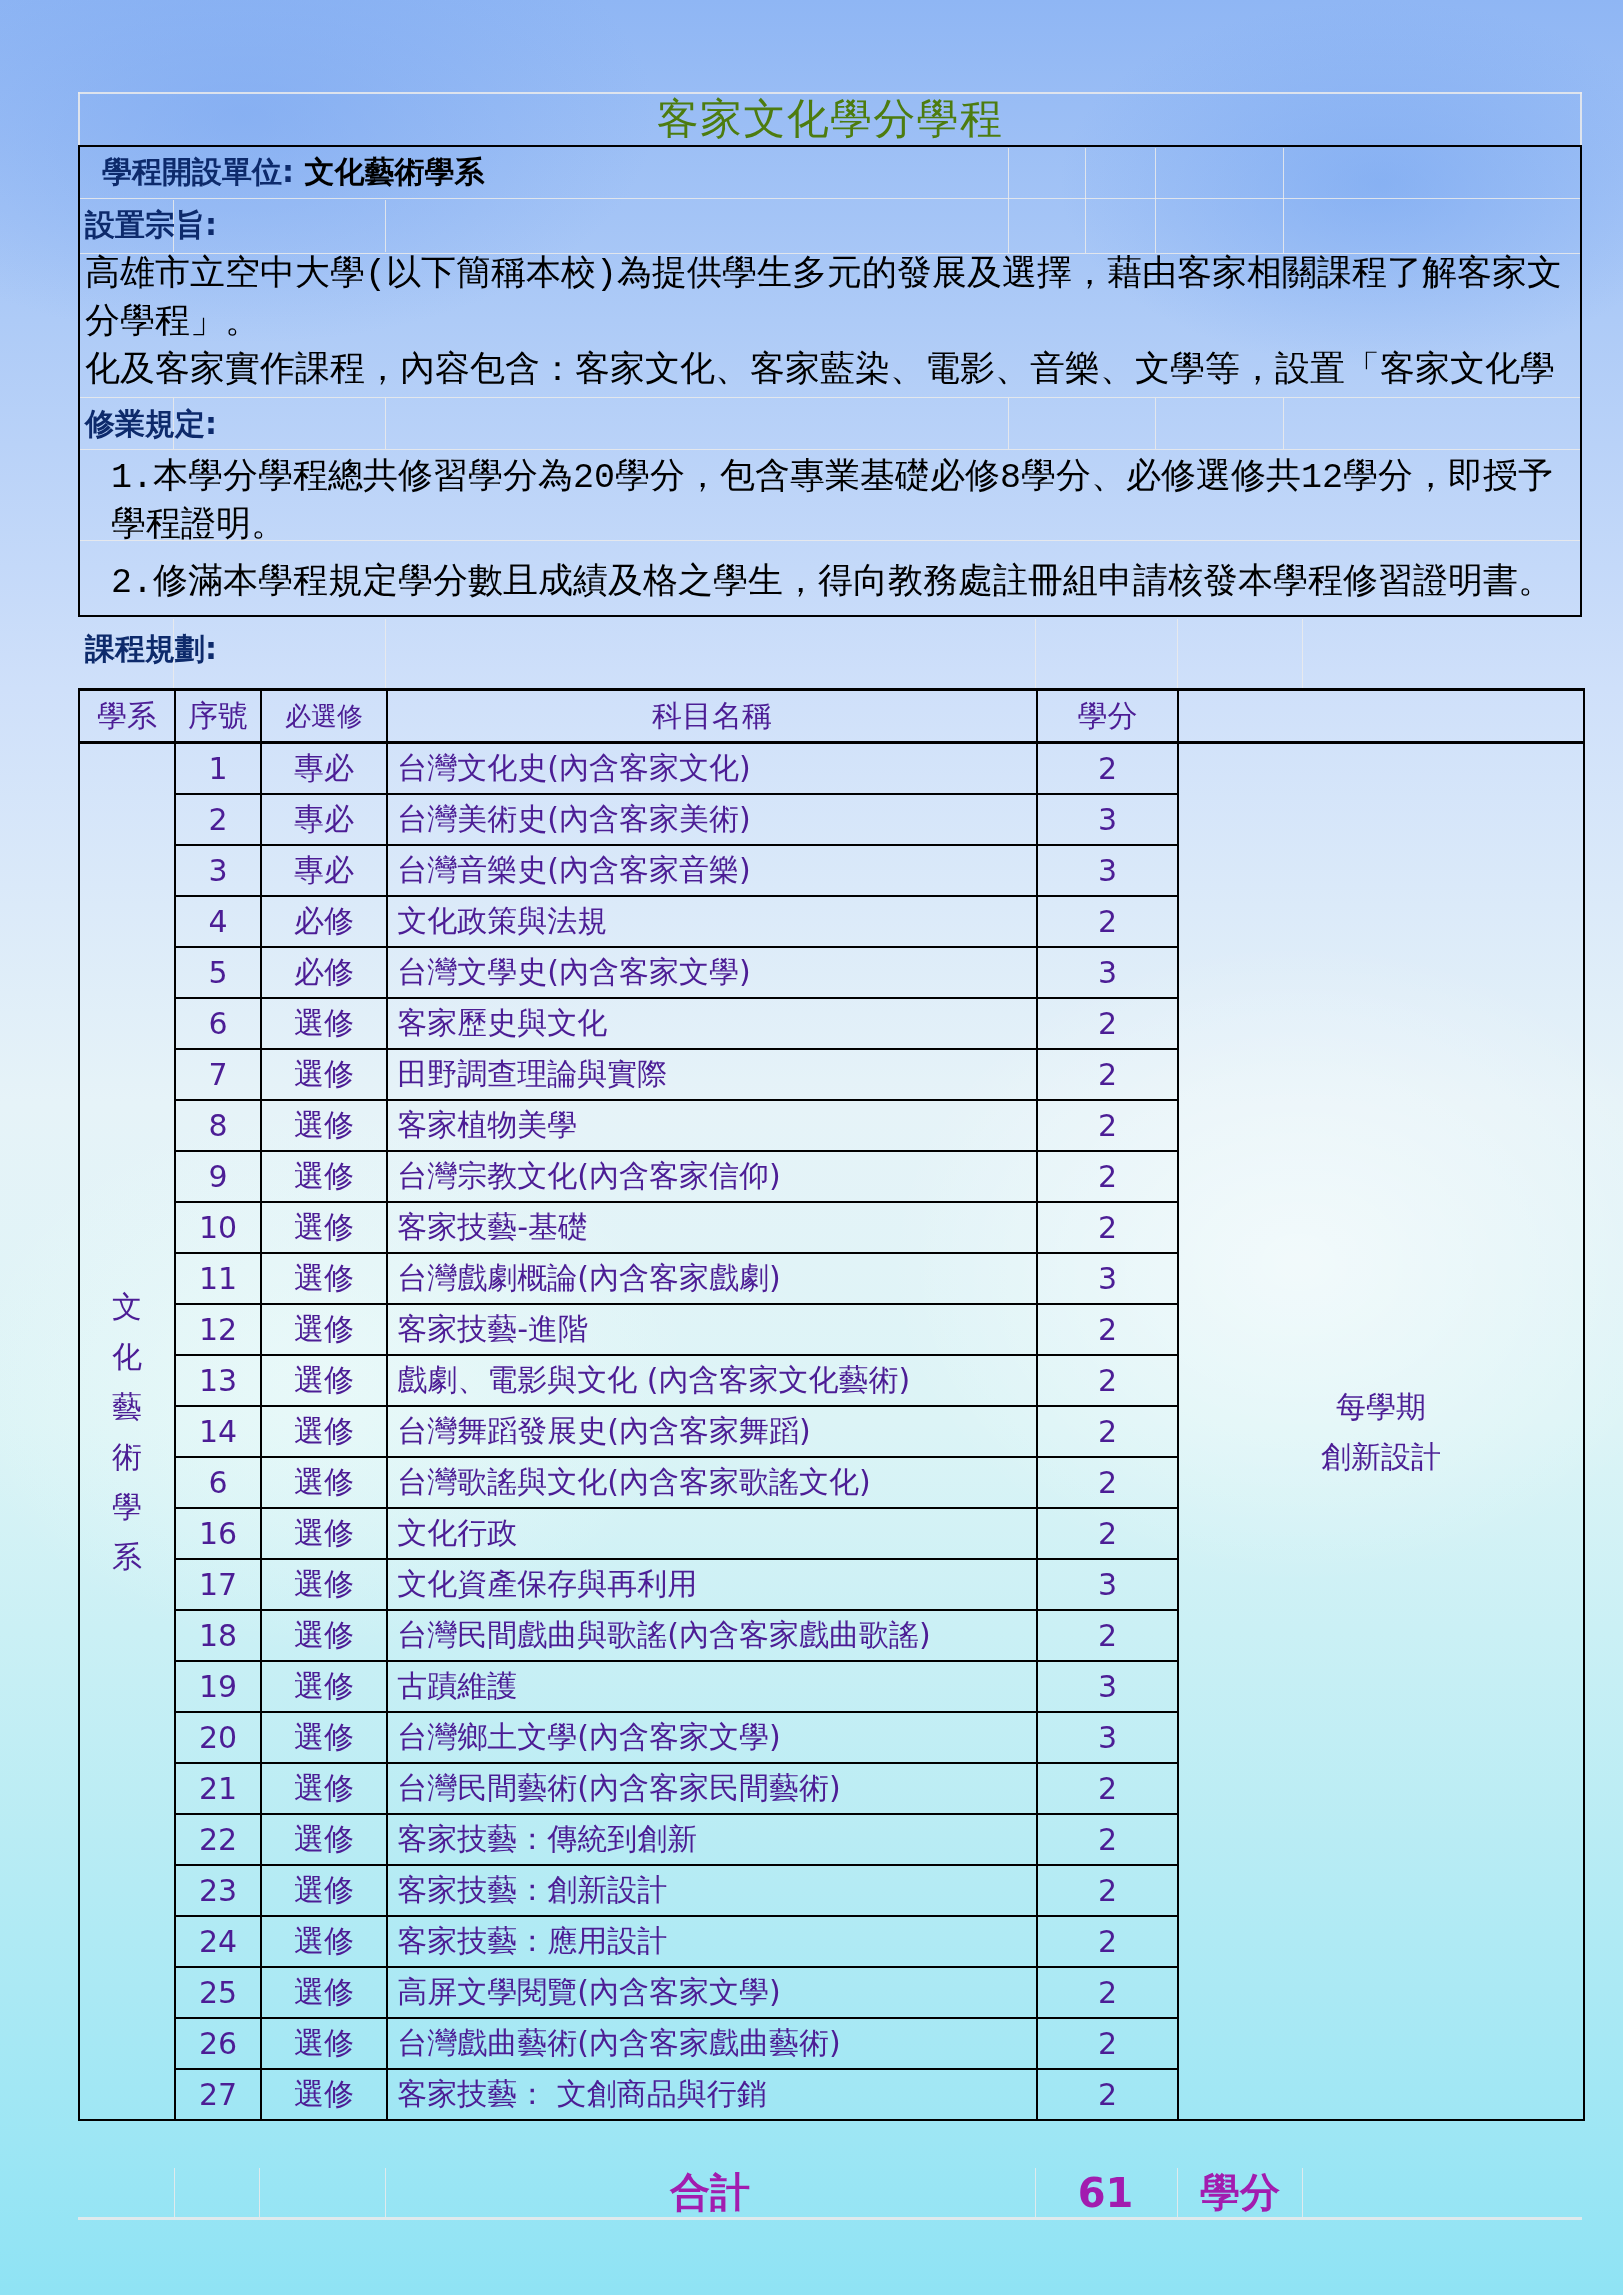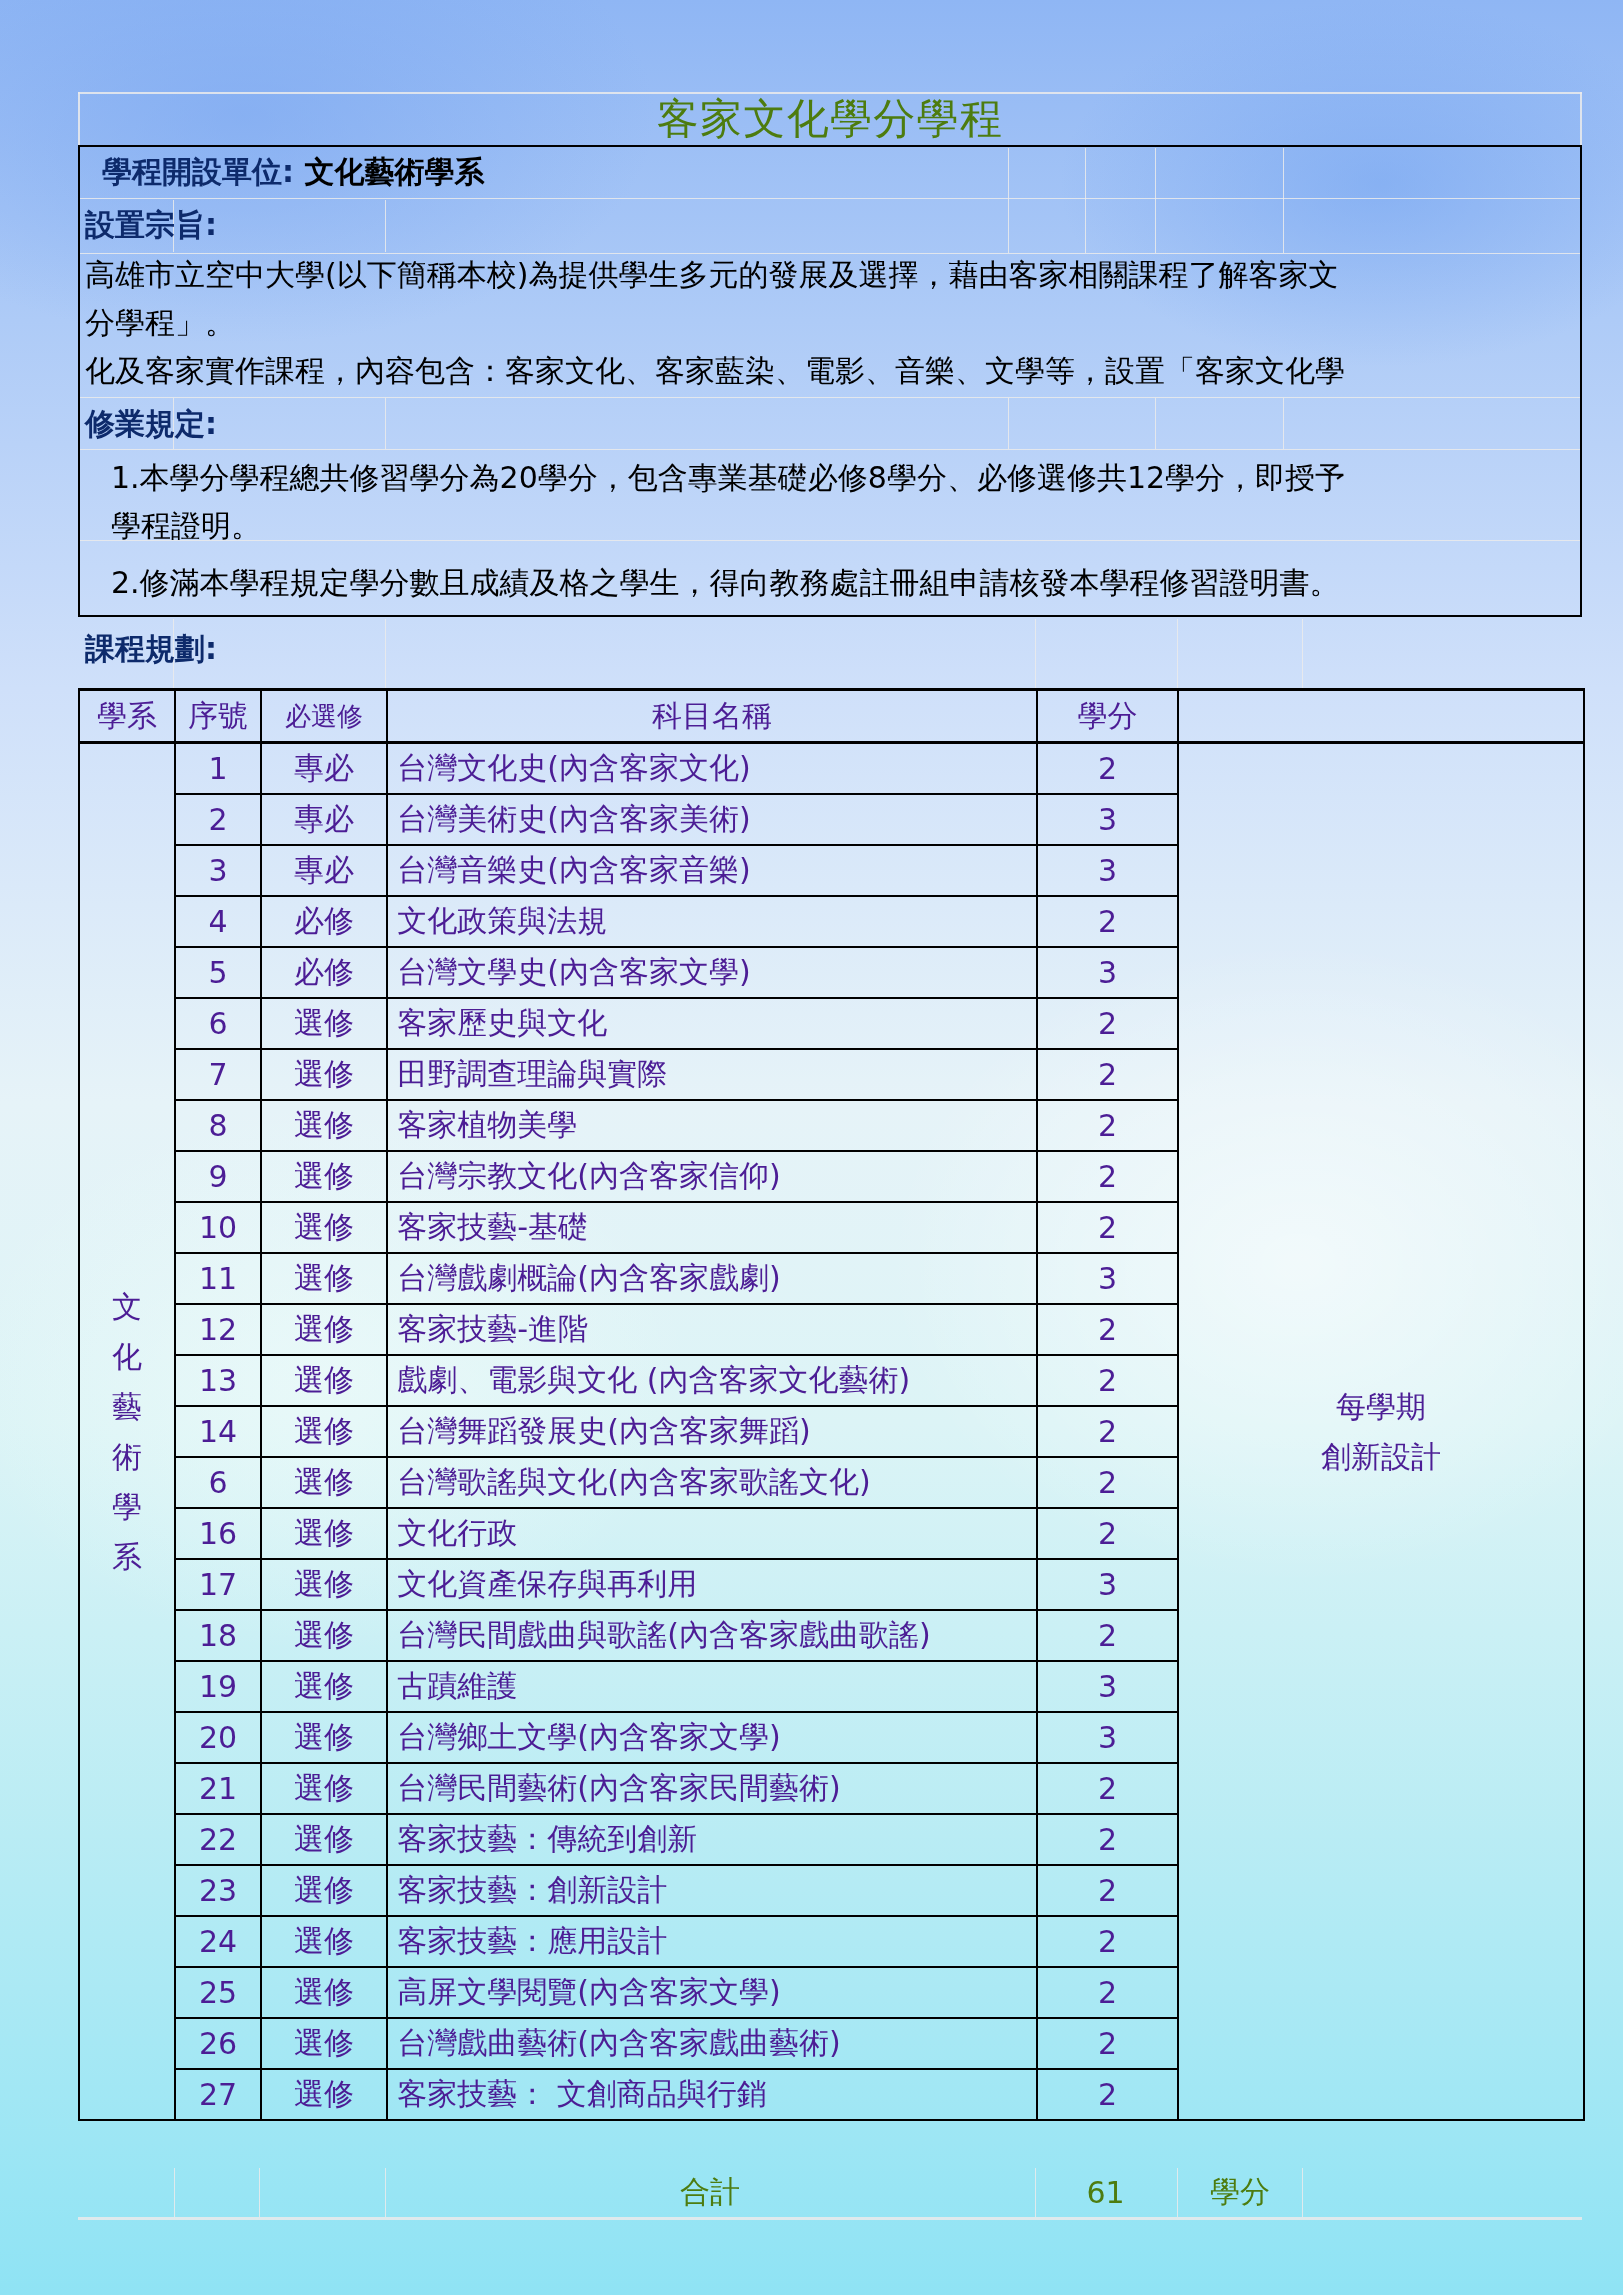--- a/index.html
+++ b/index.html
@@ -28,21 +28,21 @@
     position: absolute; left: 78px; top: 145px; width: 1504px; height: 472px;
     border: 2.6px solid #000; border-left-width: 2px; border-right-width: 2.6px; box-sizing: border-box;
   }
 
   .label {
     position: absolute; font-weight: bold; color: #0d2a6b; font-size: 30px;
   }
   .label .val { color: #000; }
 
   .para {
-    position: absolute; color: #000; font-size: 30px; line-height: 48px;
+    position: absolute; color: #000; font-size: 35px; line-height: 48px; font-family: Liberation Mono, monospace;
   }
 
   .sec-label {
     position: absolute; left: 85px; top: 629px; font-weight: bold; color: #0d2a6b; font-size: 30px;
   }
 
   table.courses {
     position: absolute; left: 78px; top: 688px;
     border-collapse: collapse; table-layout: fixed;
     color: #4c1d95; font-size: 30px;
@@ -59,21 +59,21 @@
   .vert {
     text-align: center; vertical-align: middle; line-height: 50px;
     white-space: normal !important; font-size: 30px;
   }
   .vert span { display: block; }
   .note { text-align: center; vertical-align: middle; line-height: 50px; white-space: normal !important; }
   .note span { display: block; }
 
   .total-row {
     position: absolute; left: 78px; top: 2168px; width: 1504px; height: 49px;
-    color: #4d7c0f; font-size: 30px;
+    color: #a21caf; font-size: 40px; font-weight: bold;
   }
   .total-row .cell { position: absolute; top: 0; height: 49px; display: flex; align-items: center; justify-content: center; }
 </style>
 </head>
 <body>
 
 <div class="page">
 
   <div class="gl" style="left:78px;top:92px;width:1504px;height:2px;"></div>
   <div class="gl" style="left:78px;top:92px;width:2px;height:54px;"></div>

